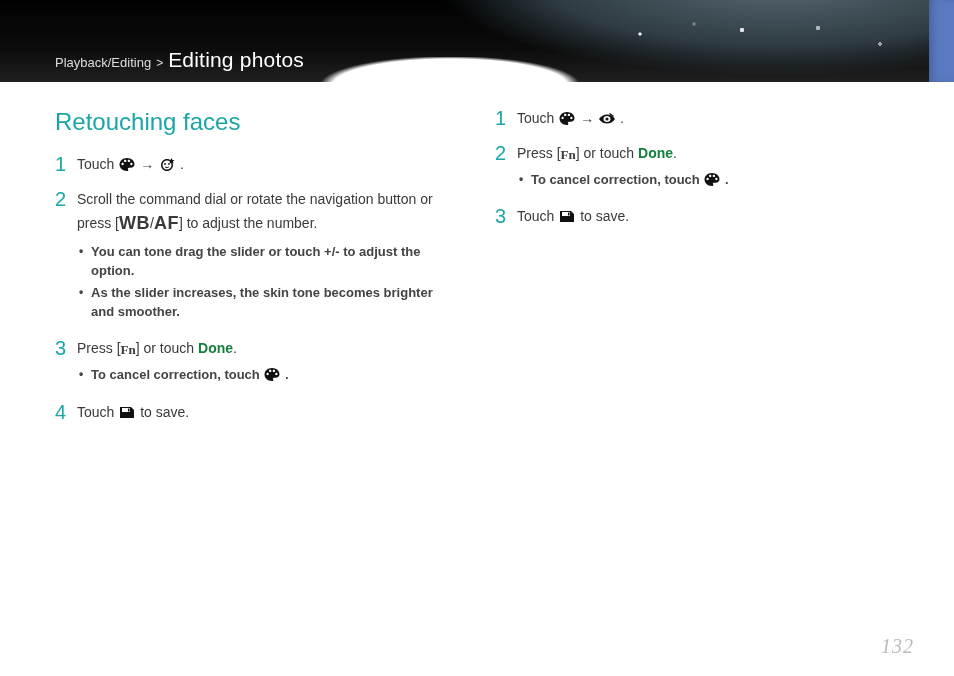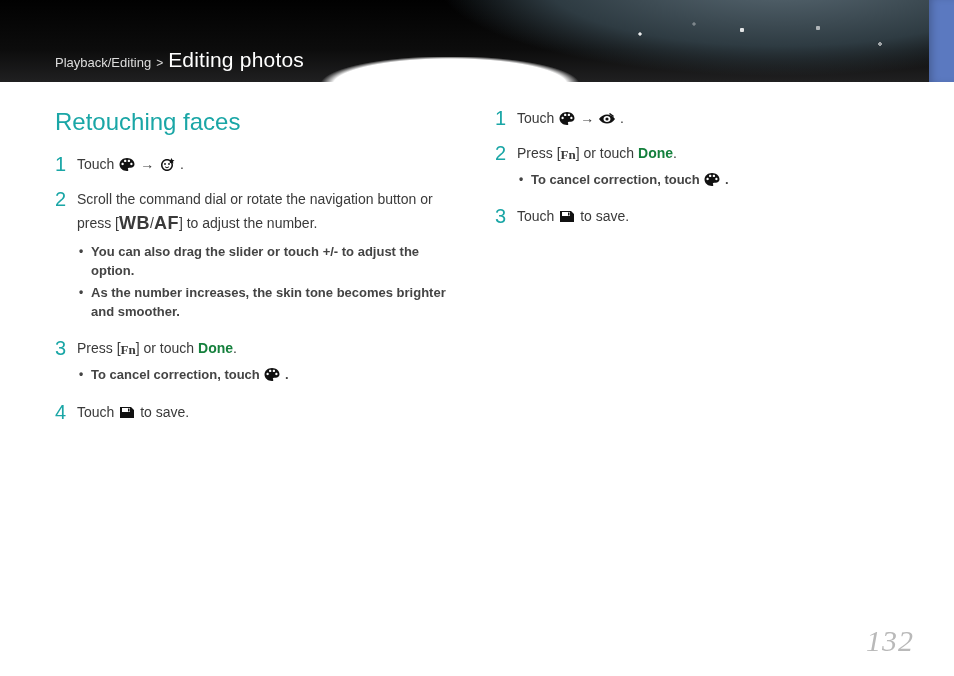--- a/index.html
+++ b/index.html
@@ -95,21 +95,21 @@
     position:absolute; left:2px; top:0;
     font-size:12px;
   }
   .bold { font-weight: 700; color:#15803d;}
   .page-num {
     position: absolute;
     right: 40px;
     bottom: 18px;
     font-family: Georgia, "Times New Roman", serif;
     font-style: italic;
-    font-size: 30px;
+    font-size: 20px;
     color: #b9b9b9;
     letter-spacing: 1px;
   }
   
   .ic {
     display:inline-flex;
     align-items:center;
     justify-content:center;
     vertical-align: -3px;
     width:18px; height:15px;
@@ -171,22 +171,22 @@
         </span>
         <span>.</span>
       </div>
     </div>
 
     <div class="step">
       <div class="step-num">2</div>
       <div class="step-body">
         <span>Scroll the command dial or rotate the navigation button or press [</span><span class="wb">WB</span><span>/</span><span class="af">AF</span><span>] to adjust the number.</span>
         <ul class="sub">
-          <li>You can also drag the slider or touch +/- to adjust the option.</li>
-          <li>As the number increases, the skin tone becomes brighter and smoother.</li>
+          <li>You can tone drag the slider or touch +/- to adjust the option.</li>
+          <li>As the slider increases, the skin tone becomes brighter and smoother.</li>
         </ul>
       </div>
     </div>
 
     <div class="step">
       <div class="step-num">3</div>
       <div class="step-body">
         <span>Press [</span><span class="fn">Fn</span><span>] or touch </span><span class="bold">Done</span><span>.</span>
         <ul class="sub">
           <li>

